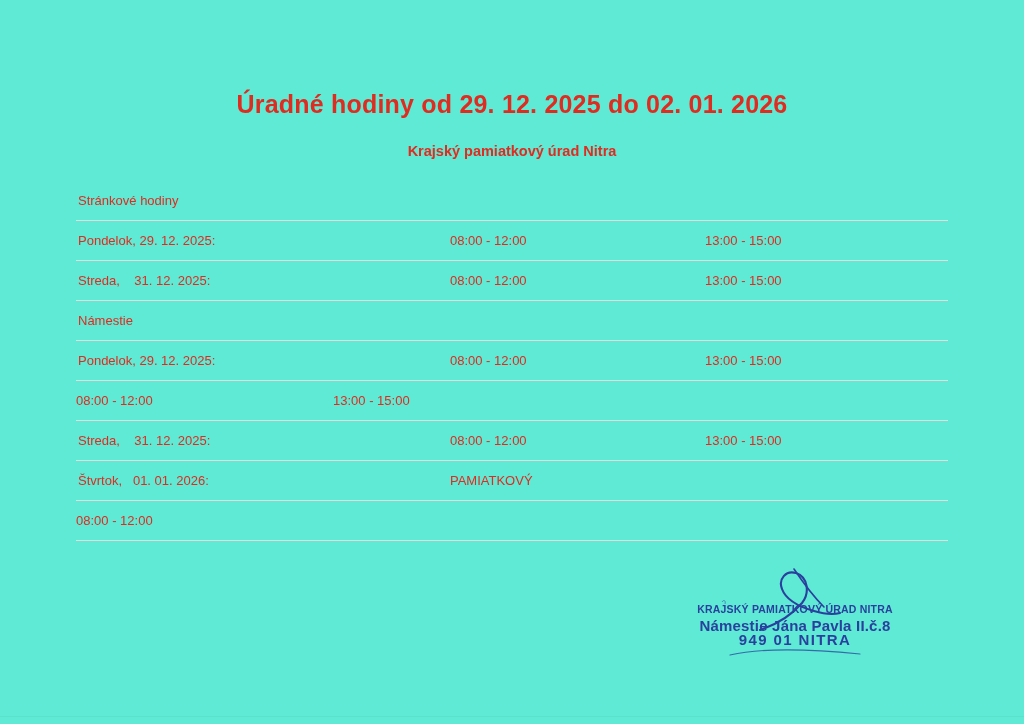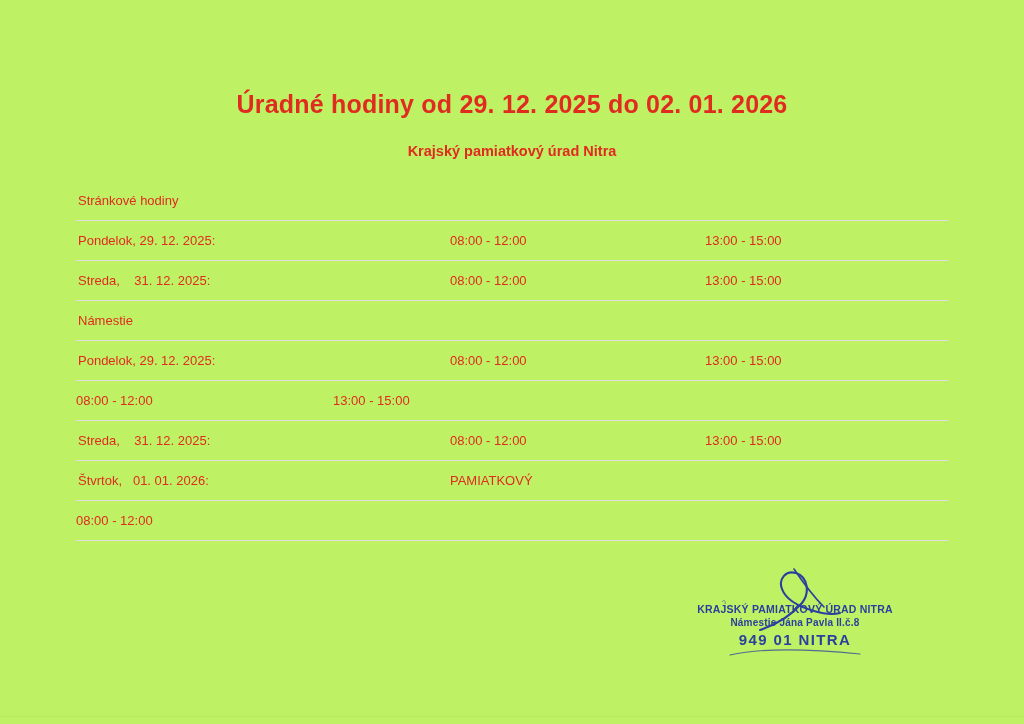--- a/index.html
+++ b/index.html
@@ -13,21 +13,21 @@
     font-family: "Liberation Sans", sans-serif;
     color: #d93025;
     position: relative;
     overflow: hidden;
   }
   .page {
     position: absolute;
     left: 0; top: 0;
     width: 1024px;
     height: 724px;
-    background: #bef264;
+    background: #5eead4;
   }
   .doc-title {
     position: absolute;
     left: 0;
     top: 90px;
     width: 1024px;
     text-align: center;
     font-size: 25px;
     font-weight: bold;
     color: #e02b20;
@@ -101,21 +101,21 @@
     font-weight: bold;
     white-space: pre;
   }
   .stamp-line.l1 {
     top: 48px;
     font-size: 10.5px;
     letter-spacing: 0.2px;
   }
   .stamp-line.l2 {
     top: 62px;
-    font-size: 10px;
+    font-size: 15px;
     letter-spacing: 0.2px;
   }
   .stamp-line.l3 {
     top: 76px;
     font-size: 15px;
     letter-spacing: 1.4px;
   }
   .fold {
     position: absolute;
     left: 0;

